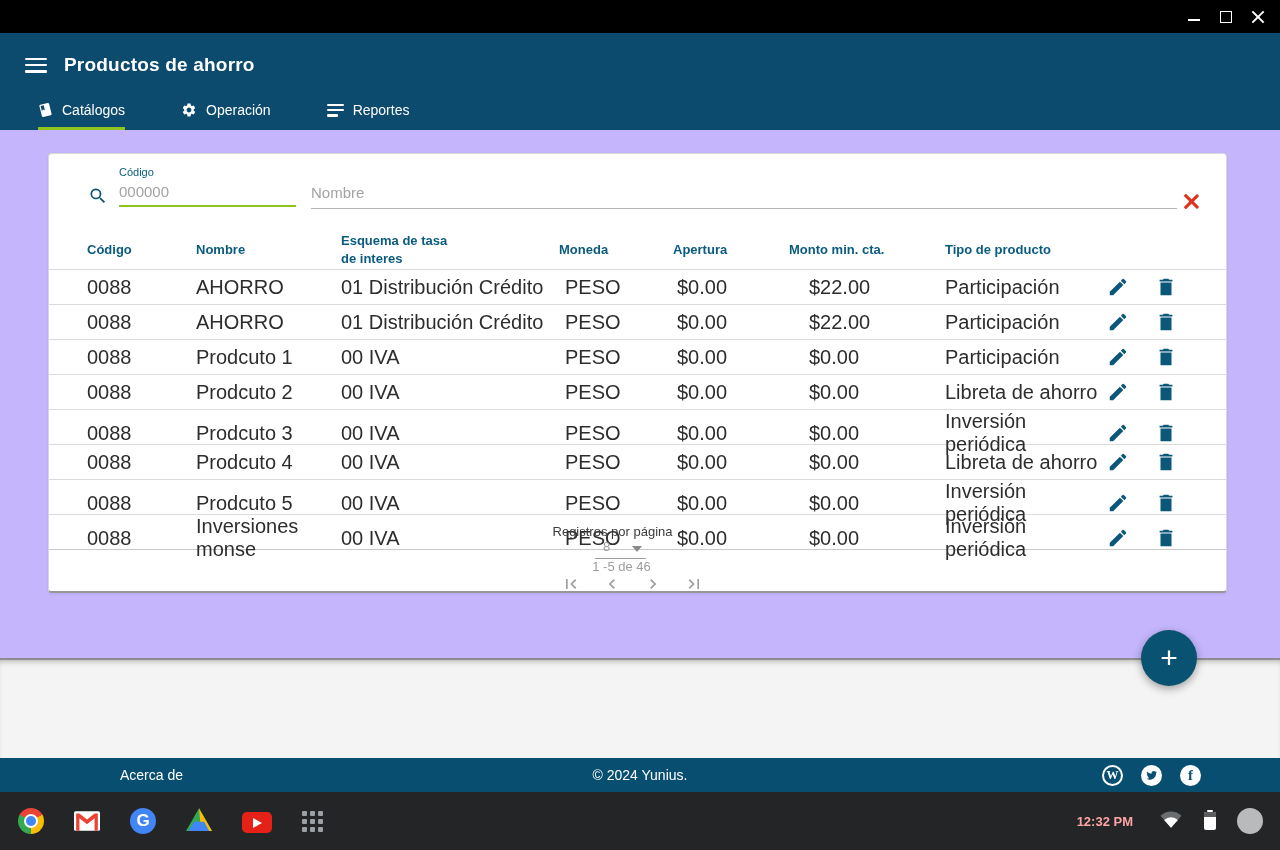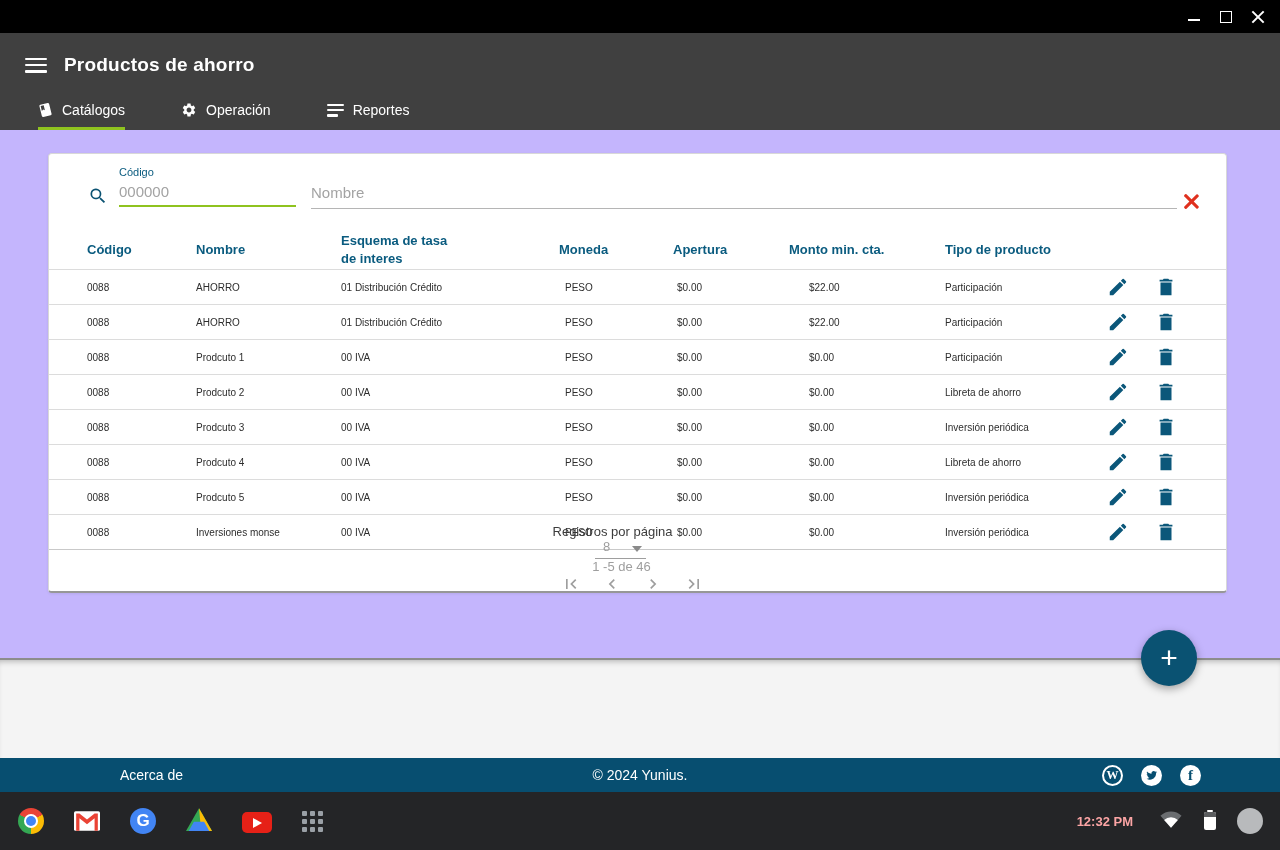--- a/index.html
+++ b/index.html
@@ -9,21 +9,21 @@
   
   .titlebar { height:33px; background:#000; display:flex; justify-content:flex-end; align-items:center; gap:20px; padding-right:16px; }
   .wc { width:12px; height:12px; display:inline-block; position:relative; cursor:pointer; }
   .wc-min { border-bottom:2px solid #fff; height:8px; }
   .wc-max { border:1.5px solid #fff; }
   .wc-close::before, .wc-close::after { content:""; position:absolute; left:5px; top:-2px; width:2px; height:16px; background:#fff; }
   .wc-close::before { transform:rotate(45deg); }
   .wc-close::after  { transform:rotate(-45deg); }
 
   
-  .appbar { height:97px; background:#404040; display:flex; flex-direction:column; justify-content:space-between; }
+  .appbar { height:97px; background:#0c4a6e; display:flex; flex-direction:column; justify-content:space-between; }
   .appbar-top { display:flex; align-items:center; gap:17px; padding:21px 0 0 25px; }
   .hamburger { width:22px; height:15px; display:flex; flex-direction:column; justify-content:space-between; cursor:pointer; background:none; border:none; }
   .hamburger span { height:2.5px; background:#fff; border-radius:1px; }
   .app-title { color:#fff; font-size:19px; font-weight:bold; letter-spacing:.2px; }
   .tabs { display:flex; gap:56px; padding-left:38px; }
   .tab { display:flex; align-items:center; gap:9px; padding-bottom:9px; border-bottom:3px solid transparent; color:#fff; font-size:14px; cursor:pointer; }
   .tab.active { border-bottom-color:#8fc31f;align-items:flex-end; }
   .tab svg { display:block; }
   .rep-icon { width:17px; height:13px; display:flex; flex-direction:column; justify-content:space-between; }
   .rep-icon span { height:2.5px; background:#fff; border-radius:1px; }
@@ -45,21 +45,21 @@
   .field-nombre input { width:100%; border:none; outline:none; border-bottom:1px solid #b5b5b5; font-size:15px; padding:2px 0 7px 0; color:#555; background:transparent; font-family:"Liberation Sans",sans-serif; }
   input::placeholder { color:#a3a3a3; opacity:1; }
   .clear-btn { position:absolute; right:27px; top:39px; width:17px; height:17px; background:none; border:none; cursor:pointer; }
   .clear-btn::before, .clear-btn::after { content:""; position:absolute; left:7.5px; top:-1px; width:2.6px; height:19px; background:#e0301e; border-radius:1px; }
   .clear-btn::before { transform:rotate(45deg); }
   .clear-btn::after  { transform:rotate(-45deg); }
 
   
   .tgrid { display:grid; grid-template-columns:109px 145px 218px 114px 116px 156px 160px 1fr; padding-left:38px; align-items:center; }
   .thead { min-height:40px; color:#0a5b7f; font-weight:bold; font-size:13px; line-height:1.35; padding-top:2px; }
-  .trow { height:35px; border-top:1px solid #dcdcdc; font-size:10px; color:#2d2d2d; }
+  .trow { height:35px; border-top:1px solid #dcdcdc; font-size:20px; color:#2d2d2d; }
   .cell-monto { padding-left:20px; }
   .cell-moneda { padding-left:6px; }
   .cell-apertura { padding-left:4px; }
   .row-actions { display:flex; gap:26px; padding-left:2px; }
   .icon-btn { background:none; border:none; cursor:pointer; width:22px; height:22px; padding:0; }
 
   
   .pagination { height:45px; border-top:1px solid #c9c9c9; display:flex; align-items:center; justify-content:flex-end; padding-right:50px;flex-direction:column; }
   .pag-label { font-size:13px; color:#3c3c3c; }
   .pag-select { display:flex; align-items:flex-end; gap:22px; border-bottom:1px solid #9e9e9e; padding:0 4px 4px 8px; margin-left:16px; cursor:pointer; }

